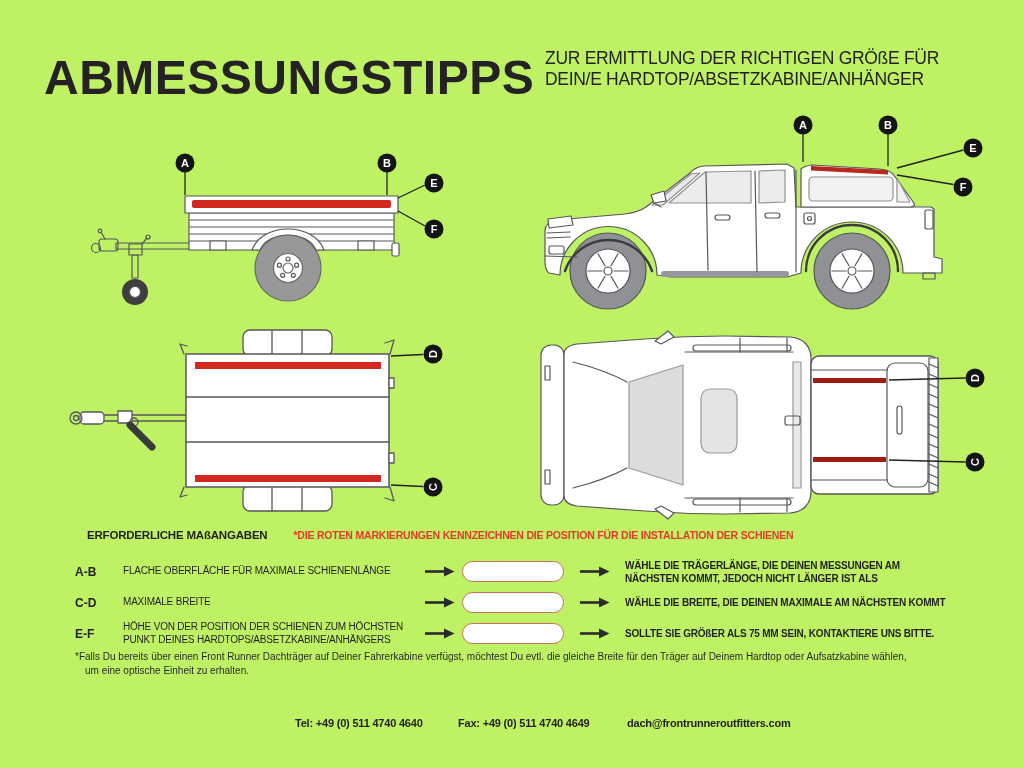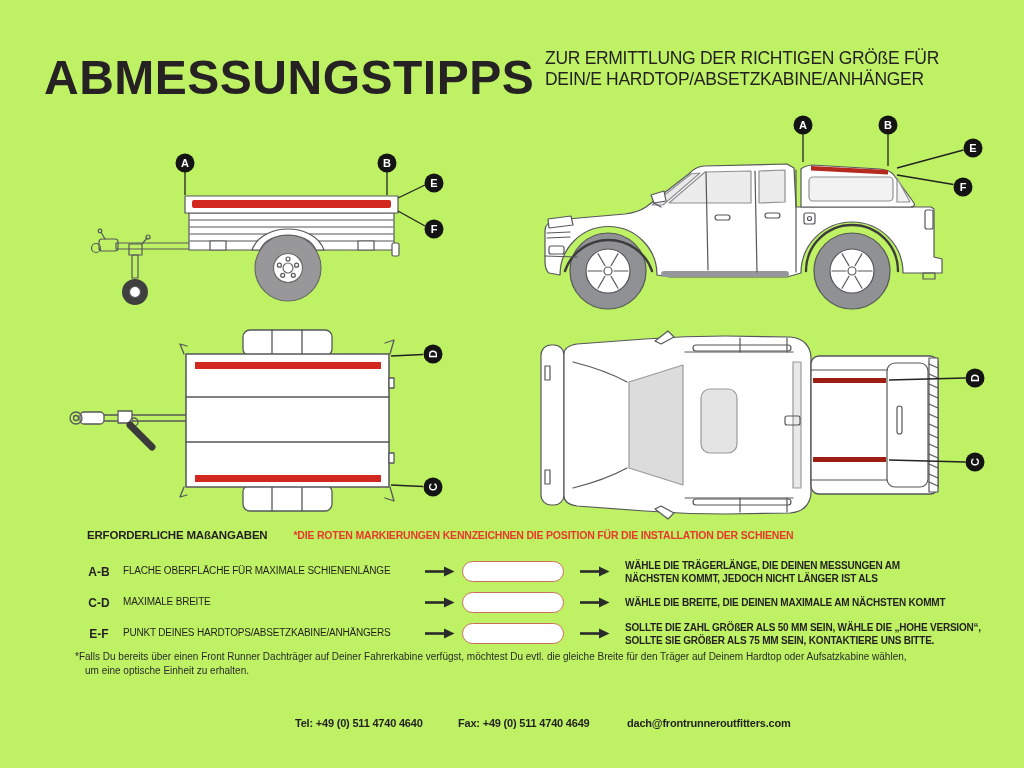--- a/index.html
+++ b/index.html
@@ -13,21 +13,21 @@
   .subtitle{left:545px; top:48px; font-size:17.5px; font-weight:normal; line-height:21px; letter-spacing:-0.3px;}
   
   svg text.badge-txt{font-family:"Liberation Sans",sans-serif; font-size:11px; font-weight:bold; fill:#ffffff; text-anchor:middle;}
   
   .sec-head{left:75px; top:529px; display:flex; align-items:baseline;margin-left:12px;}
   .sec-title{font-size:11.5px; font-weight:bold; letter-spacing:-0.2px;}
   .sec-note{font-size:10.5px; font-weight:bold; letter-spacing:-0.2px; color:#e8382c; margin-left:26px; white-space:nowrap;}
   .rows{left:75px; top:556px; width:940px; display:grid;
     grid-template-columns:48px 302px 37px 104px 44px 1fr;
     grid-template-rows:31px 31px 31px; align-items:center;}
-  .row-id{font-size:12px; font-weight:bold;text-align:center;}
+  .row-id{font-size:12px; font-weight:bold;}
   .row-desc{font-size:10px; font-weight:normal; line-height:12.5px; letter-spacing:-0.2px; white-space:nowrap;}
   .row-result{font-size:10px; font-weight:bold; line-height:13px; letter-spacing:-0.2px; white-space:nowrap; padding-left:15px;}
   .arrow-cell{display:flex; align-items:center;}
   .arrow-cell.second{padding-left:14px;}
   .pill{width:100px; height:19px; border:1.5px solid #c9705c; border-radius:11px; background:#fff;}
   
   .foot-star{left:75px; top:650px; font-size:10px; line-height:13.5px; white-space:nowrap; color:#2a2a2a;}
   .foot-star .l2{padding-left:10px;}
   .foot-hint{left:75px; top:690px; font-size:10.5px; white-space:nowrap; color:#2a2a2a;}
   .contact{left:0; top:717px; width:866px; height:16px; font-size:11px; font-weight:bold; letter-spacing:-0.2px;}
@@ -311,39 +311,39 @@
           <polygon points="19,0.5 29.5,5.5 19,10.5" fill="#2a2a2a"></polygon>
         </svg>
     </div>
     <div class="row-result">
       <div>WÄHLE DIE BREITE, DIE DEINEN MAXIMALE AM NÄCHSTEN KOMMT</div>
       <div></div>
     </div>
 
     <div class="row-id">E-F</div>
     <div class="row-desc">
+      <div>HÖHE VON DER POSITION DER SCHIENEN ZUM HÖCHSTEN</div>
       <div>PUNKT DEINES HARDTOPS/ABSETZKABINE/ANHÄNGERS</div>
     </div>
     <div class="arrow-cell">
       <svg width="30" height="11" viewBox="0 0 30 11">
           <line x1="0" y1="5.5" x2="19" y2="5.5" stroke="#2a2a2a" stroke-width="2.6"></line>
           <polygon points="19,0.5 29.5,5.5 19,10.5" fill="#2a2a2a"></polygon>
         </svg>
     </div>
     <div>
         <div class="pill"></div>
       </div>
     <div class="arrow-cell second">
       <svg width="30" height="11" viewBox="0 0 30 11">
           <line x1="0" y1="5.5" x2="19" y2="5.5" stroke="#2a2a2a" stroke-width="2.6"></line>
           <polygon points="19,0.5 29.5,5.5 19,10.5" fill="#2a2a2a"></polygon>
         </svg>
     </div>
     <div class="row-result">
-      <div>SOLLTE DIE ZAHL GRÖßER ALS 50 MM SEIN, WÄHLE DIE „HOHE VERSION“,</div>
       <div>SOLLTE SIE GRÖßER ALS 75 MM SEIN, KONTAKTIERE UNS BITTE.</div>
     </div>
   </div>
 
   <div class="abs foot-star">
     <div>*Falls Du bereits über einen Front Runner Dachträger auf Deiner Fahrerkabine verfügst, möchtest Du evtl. die gleiche Breite für den Träger auf Deinem Hardtop oder Aufsatzkabine wählen,</div>
     <div class="l2">um eine optische Einheit zu erhalten.</div>
   </div>
 
   <div class="abs contact">

